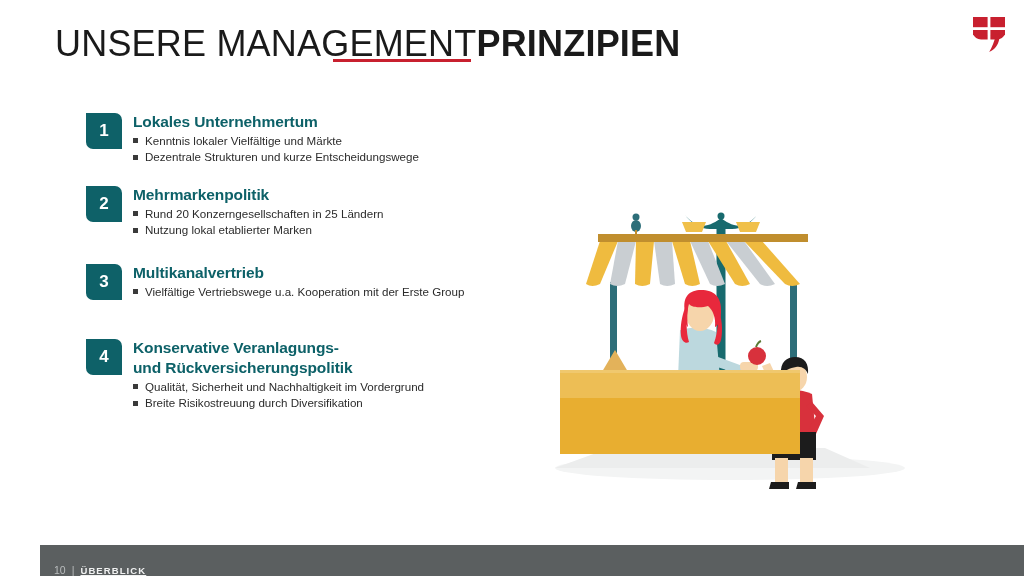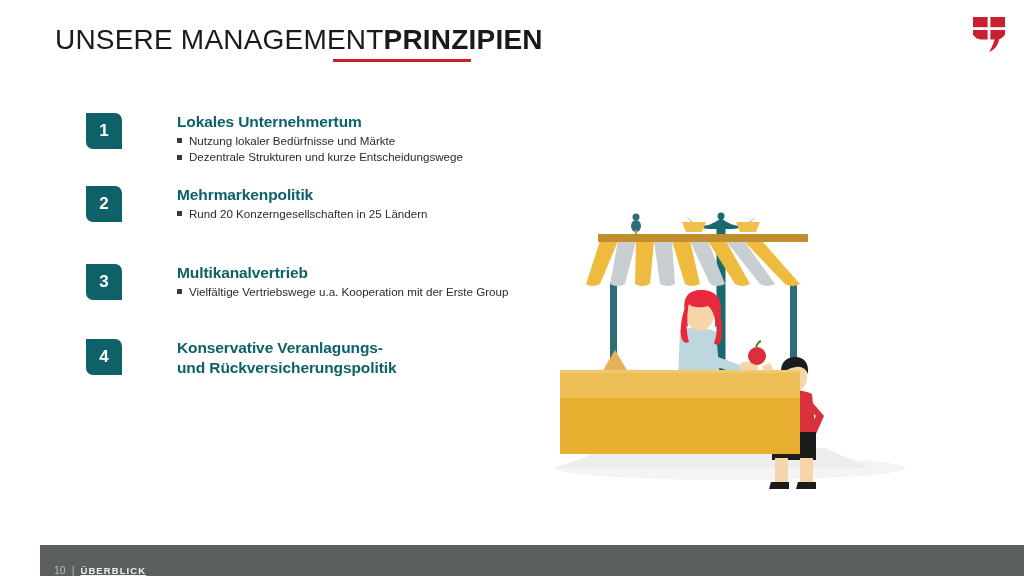--- a/index.html
+++ b/index.html
@@ -8,21 +8,21 @@
     background:#ffffff;
     font-family:"Liberation Sans", sans-serif;
     overflow:hidden;
     position:relative;
   }
   #slide{position:relative;width:1024px;height:576px;background:#fff;overflow:hidden;}
 
   
   #title-block{position:absolute;left:55px;top:26px;}
   #title-text{
-    font-size:28px;letter-spacing:0.2px;color:#1a1a1a;white-space:nowrap;
+    font-size:36px;letter-spacing:0.2px;color:#1a1a1a;white-space:nowrap;
     line-height:1.0;
   }
   #title-text .reg{font-weight:400;}
   #title-text .bold{font-weight:700;}
   #title-underline{
     position:absolute;left:278px;top:33px;width:138px;height:3px;background:#c8202f;
   }
 
   
   #logo{position:absolute;right:15px;top:13px;width:40px;height:42px;}
@@ -30,21 +30,21 @@
   
   #principles{position:absolute;left:86px;top:113px;width:470px;}
   .principle{position:relative;margin-bottom:0;}
   .num-box{
     position:absolute;left:0;top:0;width:36px;height:36px;
     background:#0e6168;
     border-radius:0 7px 0 7px;
     color:#ffffff;font-size:17px;font-weight:700;
     display:flex;align-items:center;justify-content:center;
   }
-  .p-body{margin-left:91px;}
+  .p-body{margin-left:47px;}
   .p-title{
     color:#0d6168;font-size:15.5px;font-weight:700;line-height:1.22;
     margin:0 0 1px 0;letter-spacing:-0.1px;
   }
   .p-bullets{list-style:none;margin:0;padding:0;}
   .p-bullets li{
     position:relative;padding-left:12px;
     font-size:11.6px;color:#2b2b2b;line-height:1.42;white-space:nowrap;
   }
   .p-bullets li:before{
@@ -86,51 +86,56 @@
     </svg>
   </div>
 
   <div id="principles">
 
     <div class="principle" style="height:73px;">
       <div class="num-box">1</div>
       <div class="p-body">
         <div class="p-title">Lokales Unternehmertum</div>
         <ul class="p-bullets">
-          <li>Nutzung lokaler Bedürfnisse und Märkte</li>
+          <li>Kenntnis lokaler Vielfältige und Märkte</li>
           <li>Dezentrale Strukturen und kurze Entscheidungswege</li>
         </ul>
       </div>
     </div>
 
     <div class="principle" style="height:78px;">
       <div class="num-box">2</div>
       <div class="p-body">
         <div class="p-title">Mehrmarkenpolitik</div>
         <ul class="p-bullets">
           <li>Rund 20 Konzerngesellschaften in 25 Ländern</li>
+          <li>Nutzung lokal etablierter Marken</li>
         </ul>
       </div>
     </div>
 
     <div class="principle" style="height:75px;">
       <div class="num-box">3</div>
       <div class="p-body">
         <div class="p-title">Multikanalvertrieb</div>
         <ul class="p-bullets">
           <li>Vielfältige Vertriebswege u.a. Kooperation mit der Erste Group</li>
         </ul>
       </div>
     </div>
 
     <div class="principle" style="height:80px;">
       <div class="num-box">4</div>
       <div class="p-body">
         <div class="p-title">Konservative Veranlagungs-</div>
         <div class="p-title">und Rückversicherungspolitik</div>
+        <ul class="p-bullets">
+          <li>Qualität, Sicherheit und Nachhaltigkeit im Vordergrund</li>
+          <li>Breite Risikostreuung durch Diversifikation</li>
+        </ul>
       </div>
     </div>
 
   </div>
 
   <div id="illustration">
     <svg width="420" height="300" viewBox="0 0 420 300">
 
       <ellipse cx="190" cy="272" rx="175" ry="12" fill="#f3f4f4"></ellipse>
       <path d="M15 272 L70 252 L285 252 L330 272 Z" fill="#eceded"></path>

